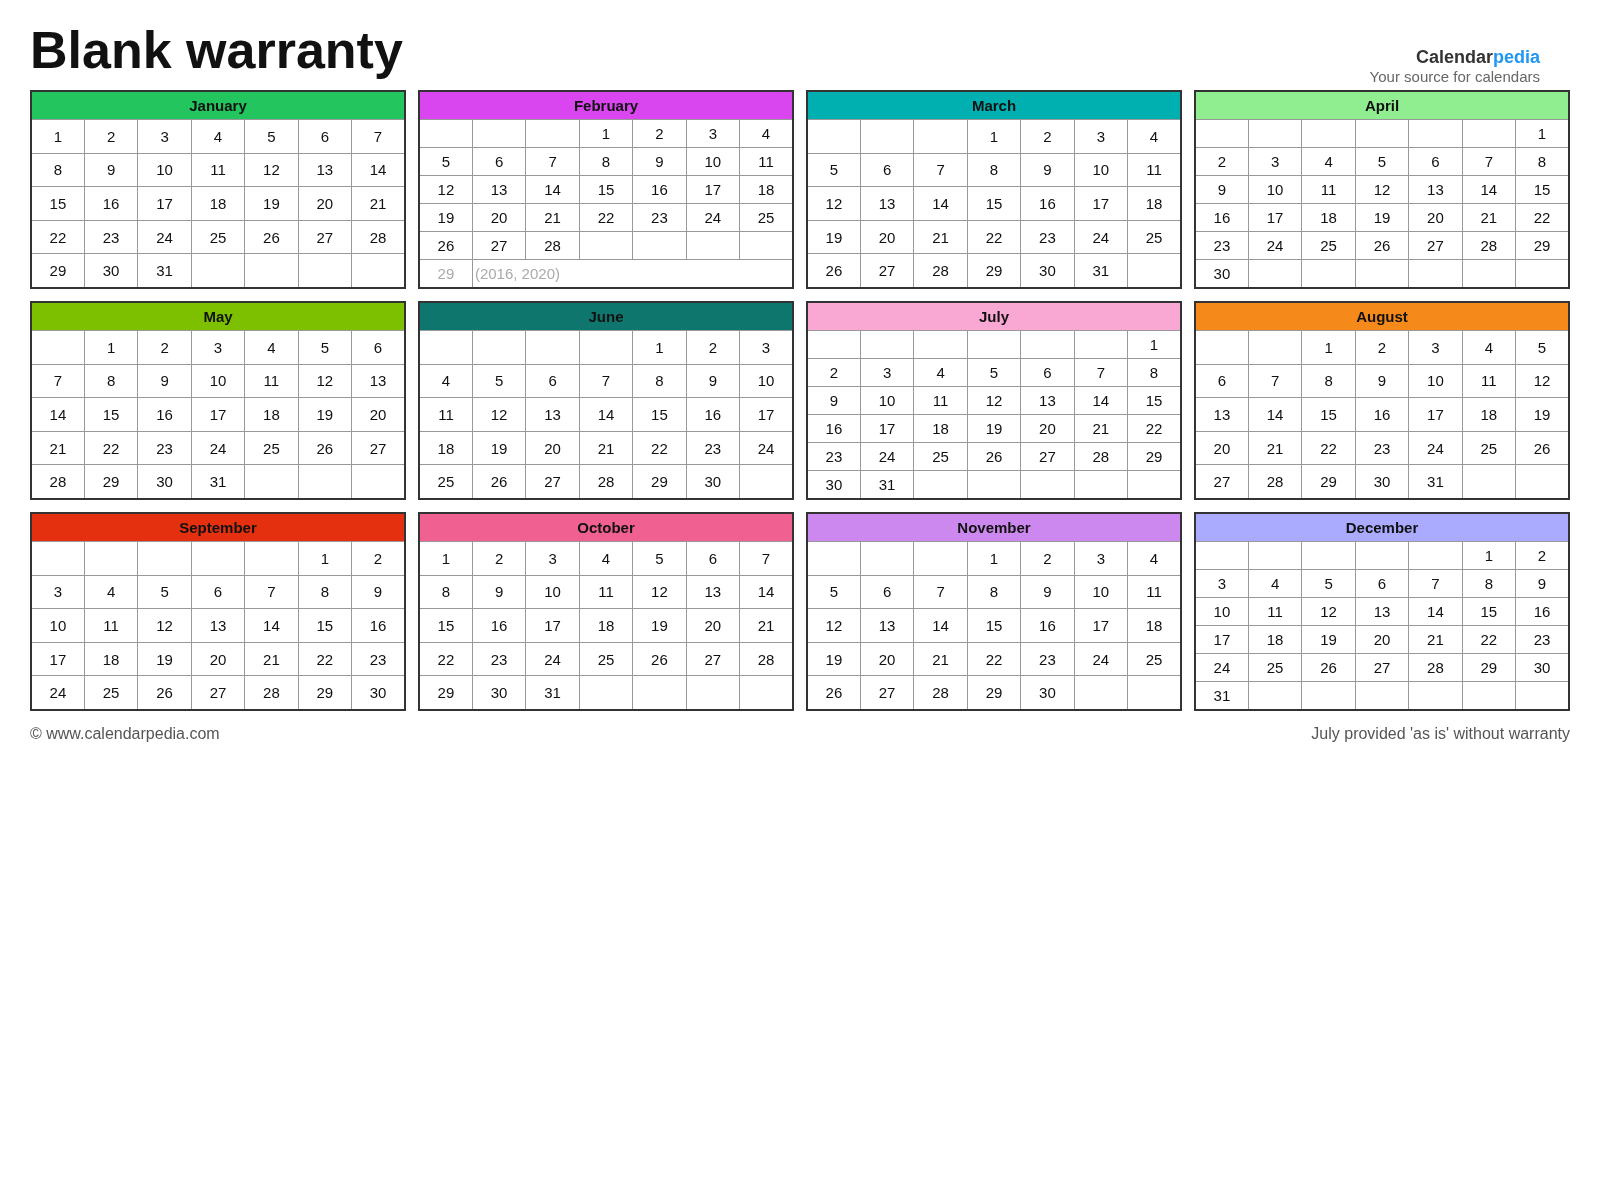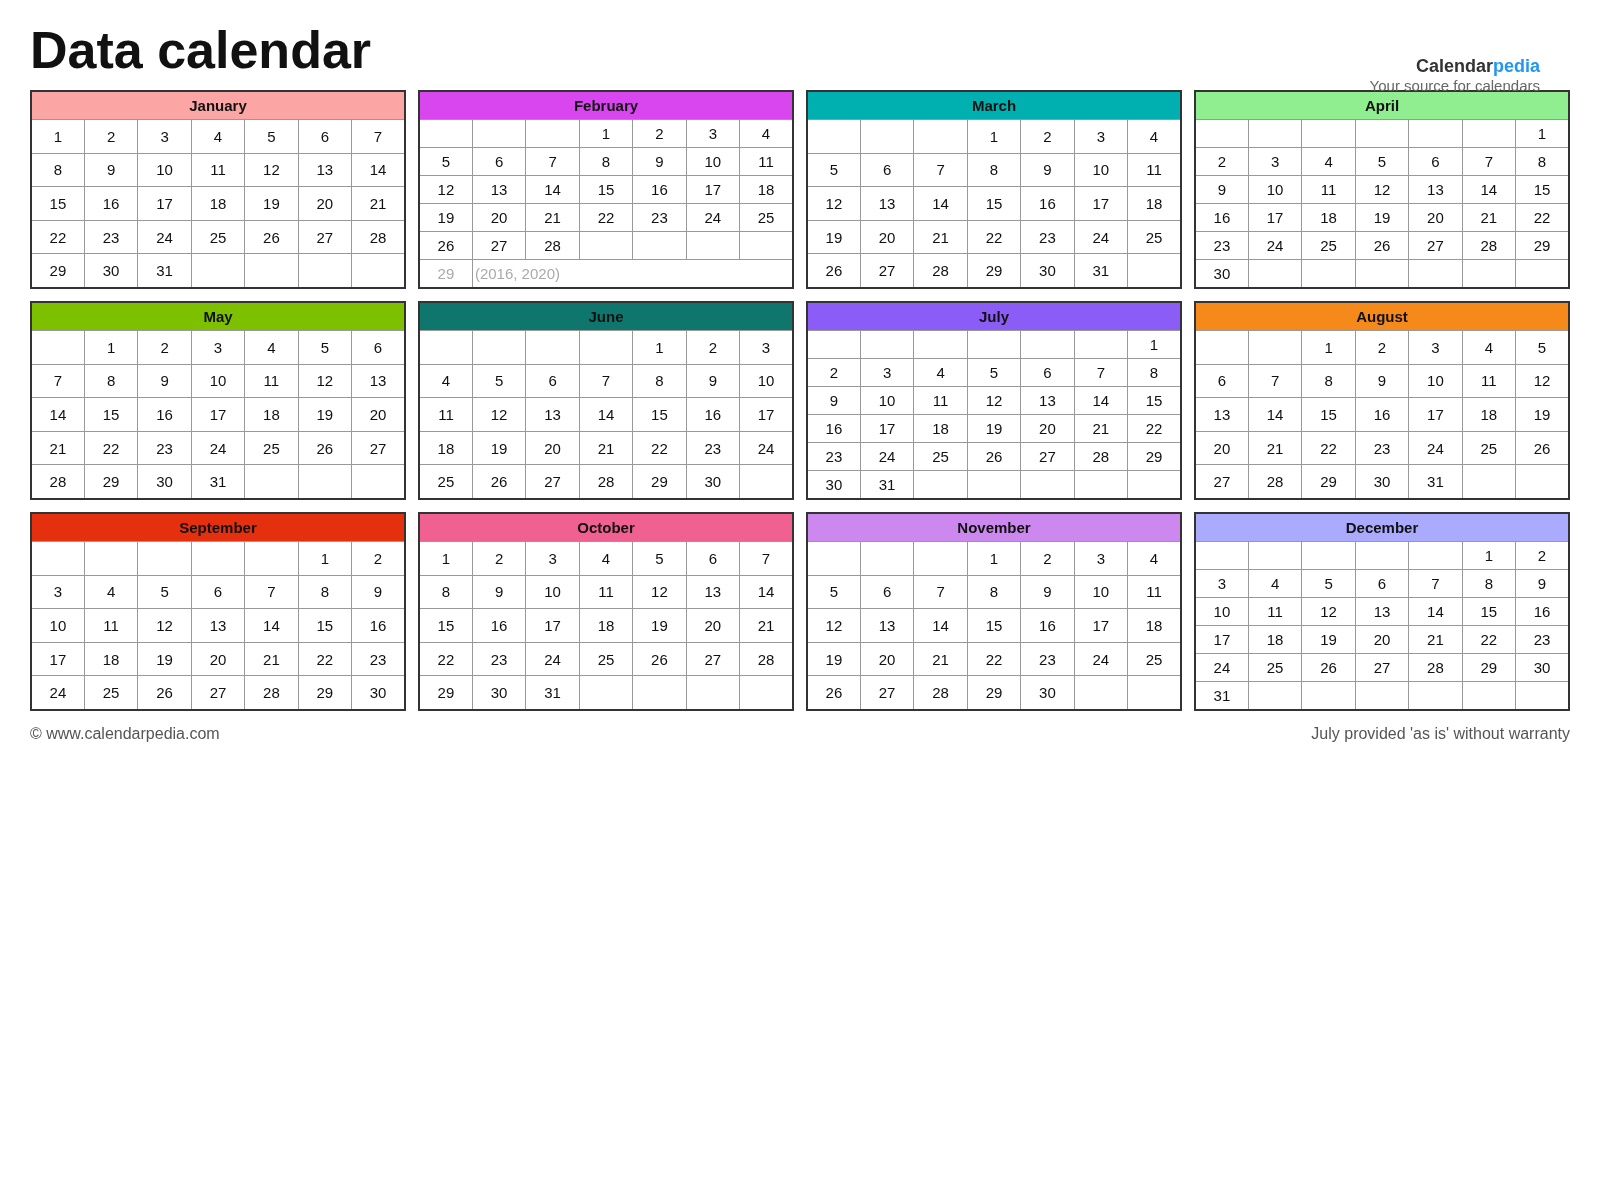--- a/index.html
+++ b/index.html
@@ -11,21 +11,21 @@
       min-height: 1181px;
     }
     .page-title {
       font-size: 52px;
       font-weight: bold;
       color: #111;
       margin-bottom: 6px;
     }
     .brand {
       position: absolute;
-      top: 36px;
+      top: 27px;
       right: 30px;
       text-align: right;
       font-size: 18px;
       color: #333;
     }
     .brand span.cal { color: #333; font-weight: bold; }
     .brand span.pedia { color: #2196F3; font-weight: bold; }
     .brand-sub { font-size: 15px; color: #666; }
     .calendar-grid {
       display: grid;
@@ -62,32 +62,32 @@
       justify-content: space-between;
       margin-top: 14px;
       font-size: 16px;
       color: #555;
     }
   </style>
 </head>
 <body>
 
 <div style="position:relative;">
-  <div class="page-title">Data calendar</div>
+  <div class="page-title">Blank warranty</div>
   <div class="brand">
     <div><span class="cal">Calendar</span><span class="pedia">pedia</span></div>
     <div class="brand-sub">Your source for calendars</div>
   </div>
 </div>
 
 <div class="calendar-grid" id="calendar-grid">
     <table class="month-table">
       <thead>
         <tr>
-          <td colspan="7" class="month-header" style="background: #fca5a5;">January</td>
+          <td colspan="7" class="month-header" style="background: #22c55e;">January</td>
         </tr>
       </thead>
       <tbody>
         <tr class="day-row">
           <td>1</td>
           <td>2</td>
           <td>3</td>
           <td>4</td>
           <td>5</td>
           <td>6</td>
@@ -410,21 +410,21 @@
           <td>28</td>
           <td>29</td>
           <td>30</td>
           <td class="empty"></td>
         </tr>
       </tbody>
     </table>
     <table class="month-table">
       <thead>
         <tr>
-          <td colspan="7" class="month-header" style="background: #8b5cf6;">July</td>
+          <td colspan="7" class="month-header" style="background: #f9a8d4;">July</td>
         </tr>
       </thead>
       <tbody>
         <tr class="day-row">
           <td class="empty"></td>
           <td class="empty"></td>
           <td class="empty"></td>
           <td class="empty"></td>
           <td class="empty"></td>
           <td class="empty"></td>

